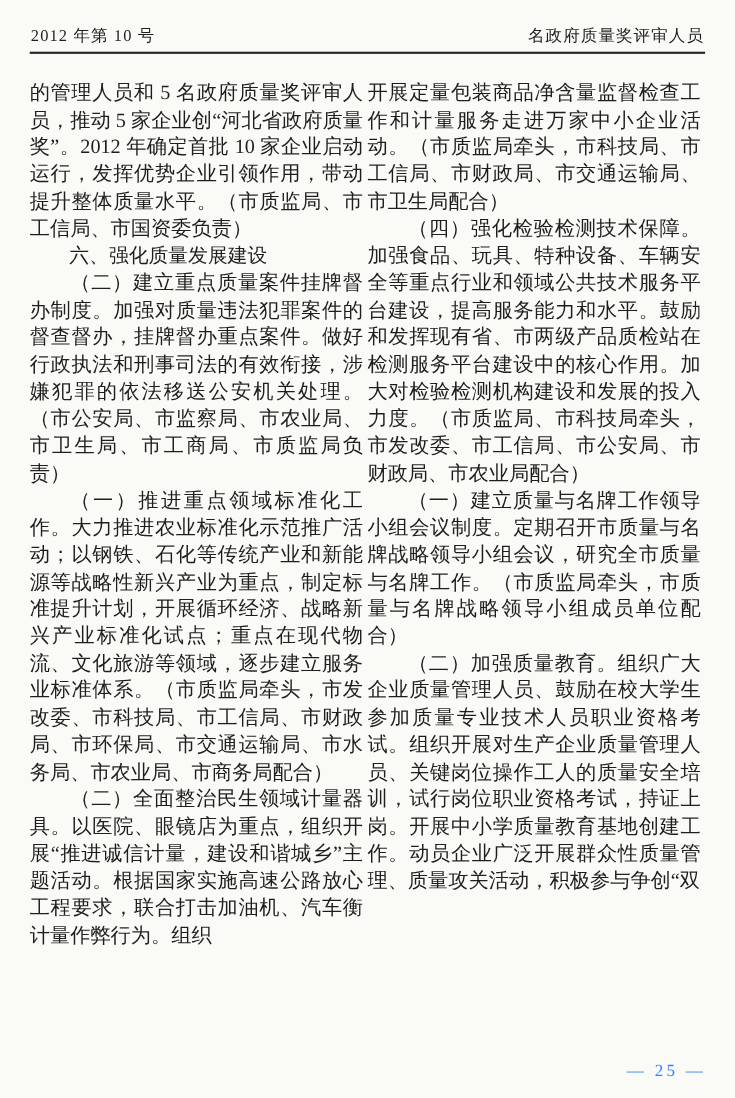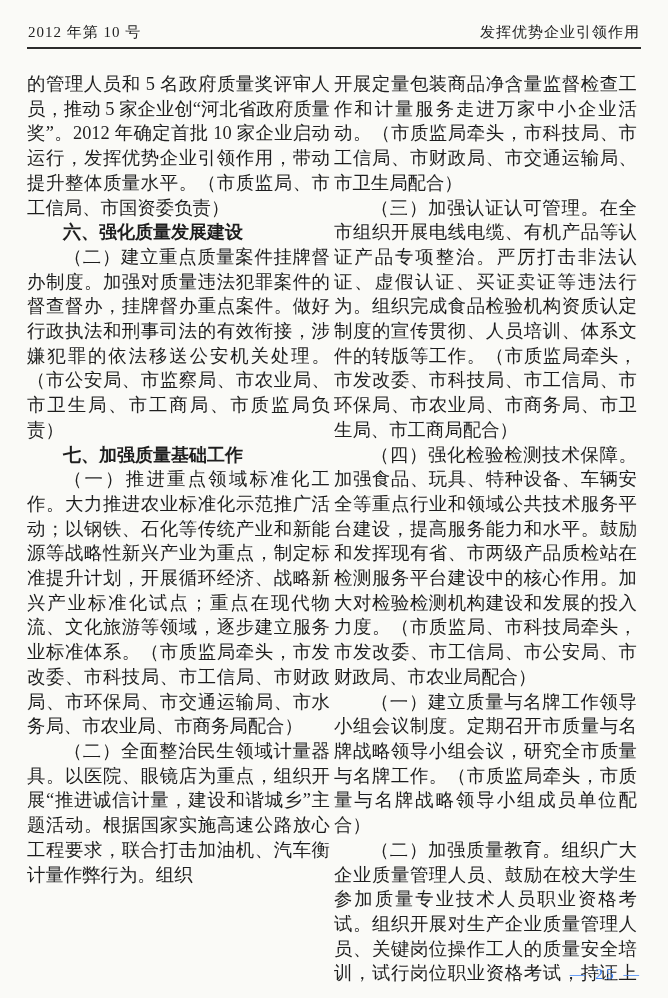--- a/index.html
+++ b/index.html
@@ -44,57 +44,55 @@
     text-align:justify;
     text-justify:inter-character;
     font-size:18.4px;
     line-height:24.7px;
   }
   .column p{margin:0;padding:0;}
   p.paragraph{text-indent:2em;}
   p.continuation{text-indent:0;}
   p.heading{
     text-indent:2em;
-    font-weight:700;
+    font-weight:400;
     font-family:"Liberation Sans","DejaVu Sans",sans-serif;
     font-size:18px;
   }
   .page-footer{
     position:absolute;
     right:26px;
     bottom:15px;
     font-size:15.5px;
     letter-spacing:3px;
     color:#3b82f6;
   }
 </style>
 </head>
 <body>
 
 <div class="page">
 
   <div class="page-header">
     <span>2012 年第 10 号</span>
-    <span>发挥优势企业引领作用</span>
+    <span>名政府质量奖评审人员</span>
   </div>
 
   <div class="header-rule"></div>
 
   <div class="article-body">
     <div class="column">
         <p class="continuation">的管理人员和 5 名政府质量奖评审人员，推动 5 家企业创“河北省政府质量奖”。2012 年确定首批 10 家企业启动运行，发挥优势企业引领作用，带动提升整体质量水平。（市质监局、市工信局、市国资委负责）</p>
         <p class="heading">六、强化质量发展建设</p>
         <p class="paragraph">（二）建立重点质量案件挂牌督办制度。加强对质量违法犯罪案件的督查督办，挂牌督办重点案件。做好行政执法和刑事司法的有效衔接，涉嫌犯罪的依法移送公安机关处理。（市公安局、市监察局、市农业局、市卫生局、市工商局、市质监局负责）</p>
-        <p class="heading">七、加强质量基础工作</p>
         <p class="paragraph">（一）推进重点领域标准化工作。大力推进农业标准化示范推广活动；以钢铁、石化等传统产业和新能源等战略性新兴产业为重点，制定标准提升计划，开展循环经济、战略新兴产业标准化试点；重点在现代物流、文化旅游等领域，逐步建立服务业标准体系。（市质监局牵头，市发改委、市科技局、市工信局、市财政局、市环保局、市交通运输局、市水务局、市农业局、市商务局配合）</p>
         <p class="paragraph">（二）全面整治民生领域计量器具。以医院、眼镜店为重点，组织开展“推进诚信计量，建设和谐城乡”主题活动。根据国家实施高速公路放心工程要求，联合打击加油机、汽车衡计量作弊行为。组织</p>
       </div>
     <div class="column">
         <p class="continuation">开展定量包装商品净含量监督检查工作和计量服务走进万家中小企业活动。（市质监局牵头，市科技局、市工信局、市财政局、市交通运输局、市卫生局配合）</p>
-        <p class="paragraph">（三）加强认证认可管理。在全市组织开展电线电缆、有机产品等认证产品专项整治。严厉打击非法认证、虚假认证、买证卖证等违法行为。组织完成食品检验机构资质认定制度的宣传贯彻、人员培训、体系文件的转版等工作。（市质监局牵头，市发改委、市科技局、市工信局、市环保局、市农业局、市商务局、市卫生局、市工商局配合）</p>
         <p class="paragraph">（四）强化检验检测技术保障。加强食品、玩具、特种设备、车辆安全等重点行业和领域公共技术服务平台建设，提高服务能力和水平。鼓励和发挥现有省、市两级产品质检站在检测服务平台建设中的核心作用。加大对检验检测机构建设和发展的投入力度。（市质监局、市科技局牵头，市发改委、市工信局、市公安局、市财政局、市农业局配合）</p>
         <p class="paragraph">（一）建立质量与名牌工作领导小组会议制度。定期召开市质量与名牌战略领导小组会议，研究全市质量与名牌工作。（市质监局牵头，市质量与名牌战略领导小组成员单位配合）</p>
         <p class="paragraph">（二）加强质量教育。组织广大企业质量管理人员、鼓励在校大学生参加质量专业技术人员职业资格考试。组织开展对生产企业质量管理人员、关键岗位操作工人的质量安全培训，试行岗位职业资格考试，持证上岗。开展中小学质量教育基地创建工作。动员企业广泛开展群众性质量管理、质量攻关活动，积极参与争创“双</p>
       </div>
   </div>
 
   <div class="page-footer">
     <span>— 25 —</span>
   </div>
 

